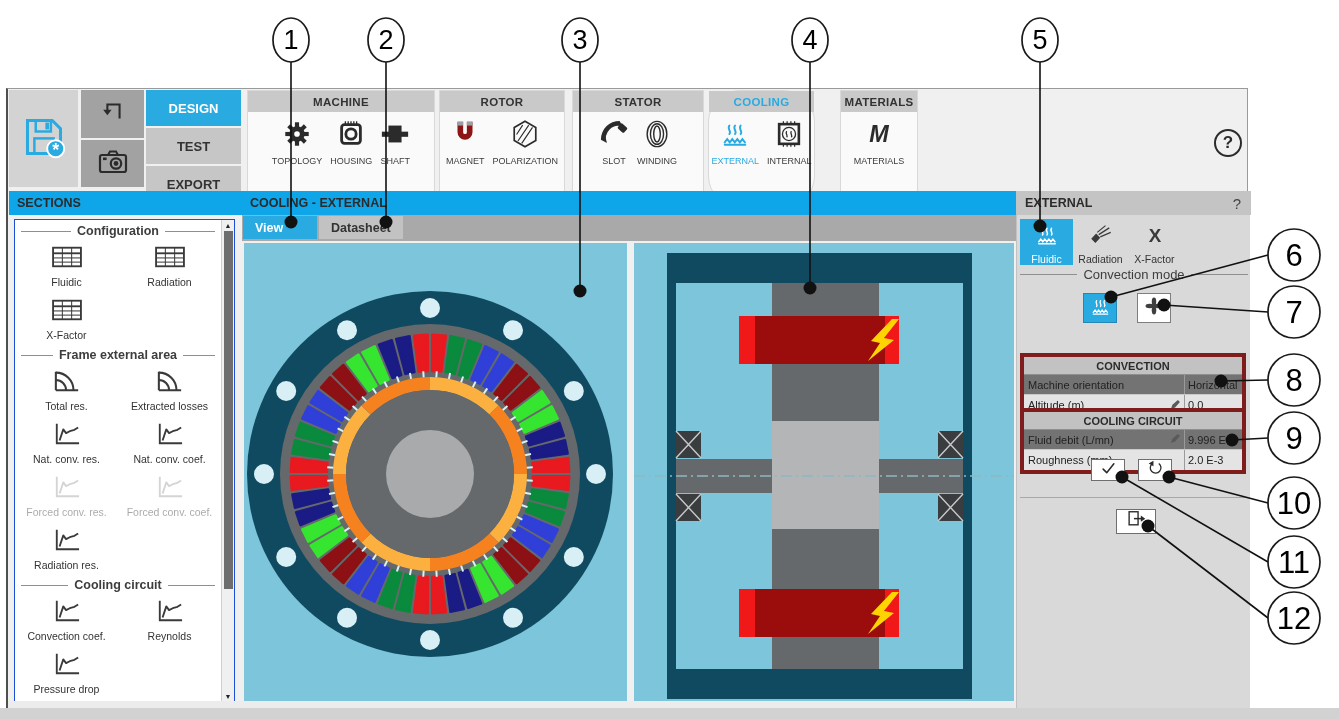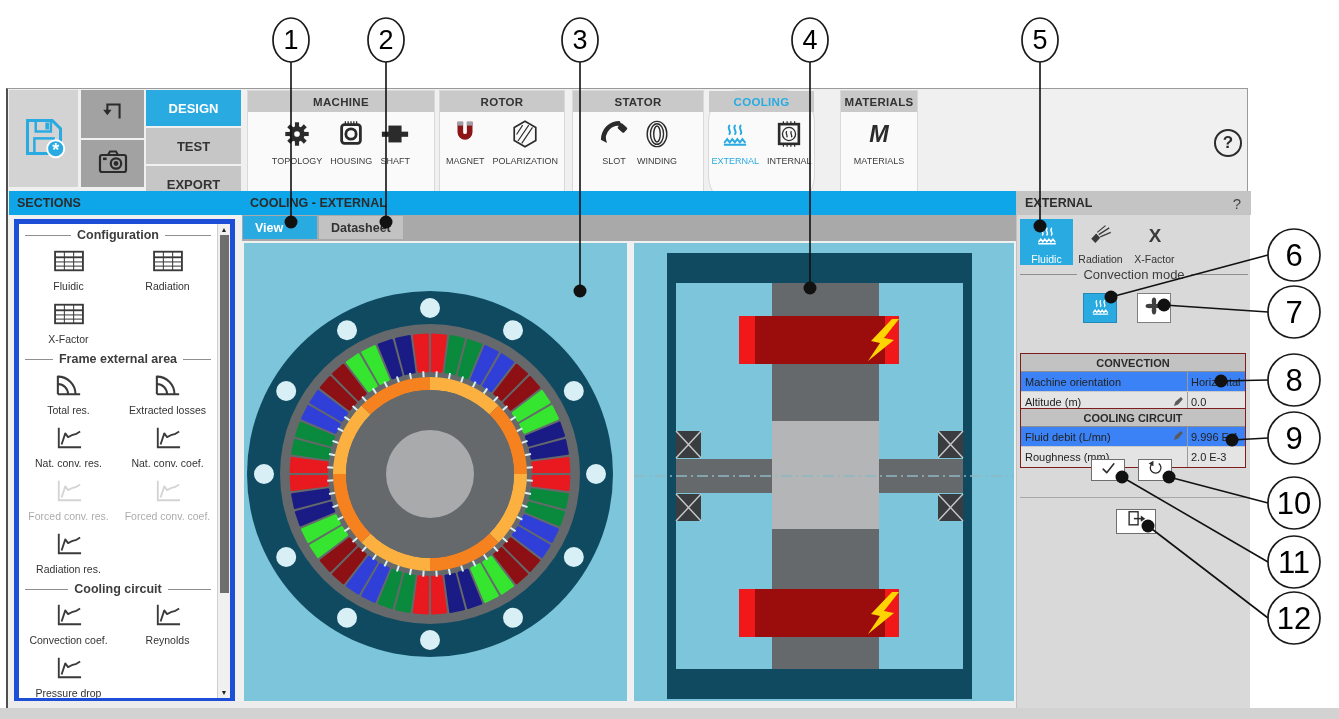--- a/index.html
+++ b/index.html
@@ -27,21 +27,21 @@
   .tbitem .lbl{font-size:9px;color:#3c3c3c;margin-top:3px;white-space:nowrap}
   .tbitem.active .lbl{color:#29ABE2}
   #help-btn{left:1206px;top:40px;width:28px;height:28px;border:2.5px solid #2b2b2b;border-radius:50%;
             font-size:17px;font-weight:800;color:#2b2b2b;background:transparent}
   
   .hdr{background:#0ea5e9;font-weight:bold;font-size:12.5px;color:#2b2b2b;display:flex;
        align-items:center;padding:0 8px}
   
   #sections-hdr{left:1px;top:102px;width:233px;height:24px}
   #sections-panel{left:6px;top:130px;width:221px;height:484px;background:#fff;
-                  border:5px solid #1d4ed8;display:flex}
+                  border:1px solid #1d4ed8;display:flex}
   #sections-body{flex:1;padding-top:1px;overflow:hidden}
   #sections-scroll{width:13px;background:#f0f0f0;border-left:1px solid #cfcfcf;display:flex;
                    flex-direction:column;align-items:center;padding:1px 0}
   .sb-arr{font-size:7px;line-height:9px;color:#222}
   .sb-thumb{width:9px;height:358px;background:#6e6e6e;margin:1px 0 auto 0}
   .sec-title{display:flex;align-items:center;gap:6px;font-size:12.5px;font-weight:600;color:#3d3d3d;
              margin:3px 6px 1px 6px;white-space:nowrap}
   .sec-title::before,.sec-title::after{content:"";flex:1;height:1px;background:#8f8f8f;min-width:8px}
   .sec-items{display:grid;grid-template-columns:1fr 1fr}
   .sec-item{height:53px;display:flex;flex-direction:column;align-items:center;justify-content:center;cursor:pointer}
@@ -66,21 +66,21 @@
   .rp-tab.active{background:#29ABE2}
   .rp-tab.active .lbl{color:#fff}
   #conv-label{position:absolute;left:3px;top:76px;width:228px;display:flex;align-items:center;gap:6px;
               font-size:13px;color:#3d3d3d}
   #conv-label::before,#conv-label::after{content:"";flex:1;height:1px;background:#8f8f8f}
   .mode-btn{position:absolute;top:102px;width:34px;height:30px;display:flex;align-items:center;
             justify-content:center;cursor:pointer;border:1px solid #7e7e7e;background:#fff}
   .mode-btn.active{background:#29ABE2;border-color:#2387b8}
   #mode-nat{left:66px}
   #mode-fan{left:120px}
-  .ptable{position:absolute;left:3px;width:226px;border:1px solid #7f1d1d;background:#3b82f6;font-size:11px}
+  .ptable{position:absolute;left:3px;width:226px;border:4px solid #7f1d1d;background:#737373;font-size:11px}
   .pt-title{height:18px;background:#c2c2c2;display:flex;align-items:center;justify-content:center;
             font-weight:bold;color:#2b2b2b;border-bottom:1px solid #8f8f8f}
   .pt-row{display:flex;height:20px;border-bottom:1px solid #c9c9c9}
   .pt-row:last-child{border-bottom:none}
   .pt-row.alt{background:#e4e4e4}
   .pt-label{flex:1;display:flex;align-items:center;justify-content:space-between;padding:0 3px 0 4px;
             border-right:1px solid #9a9a9a;color:#222}
   .pt-val{width:57px;display:flex;align-items:center;padding-left:3px;color:#222;cursor:pointer}
   .act-btn{position:absolute;top:268px;width:34px;height:22px;background:#fff;border:1px solid #6e6e6e;
            display:flex;align-items:center;justify-content:center;cursor:pointer}

